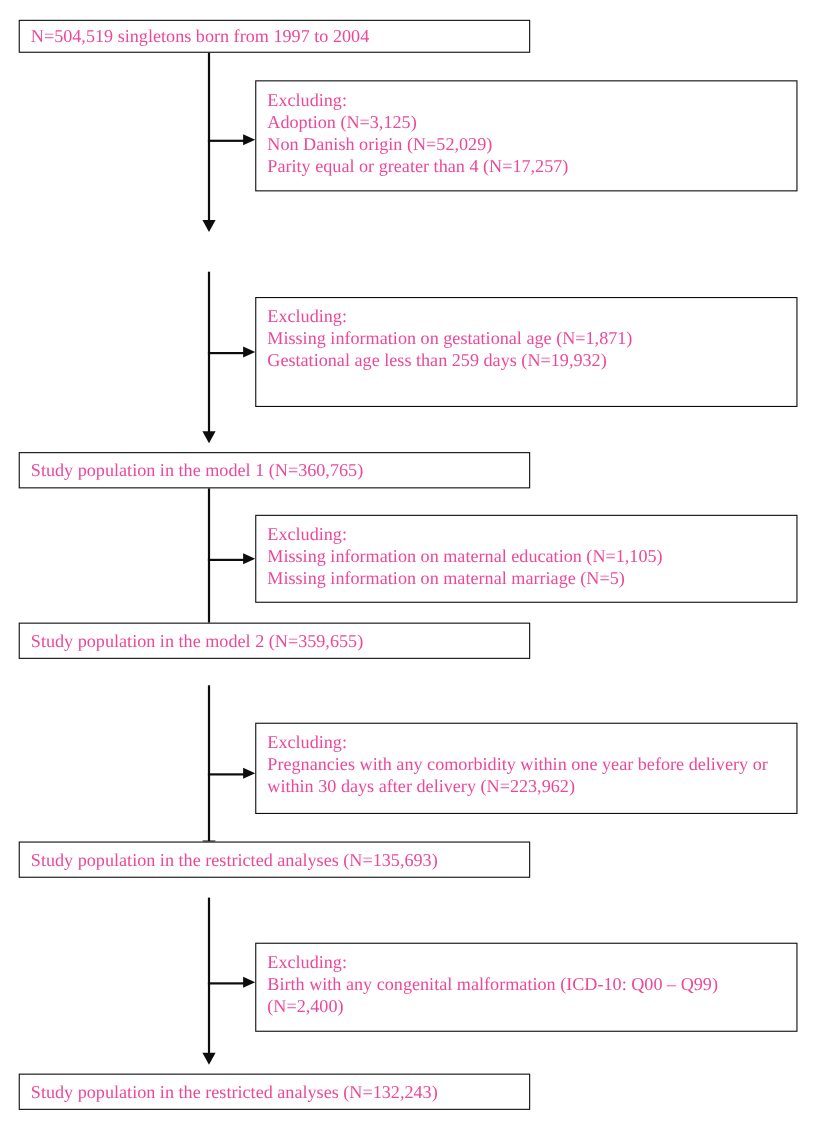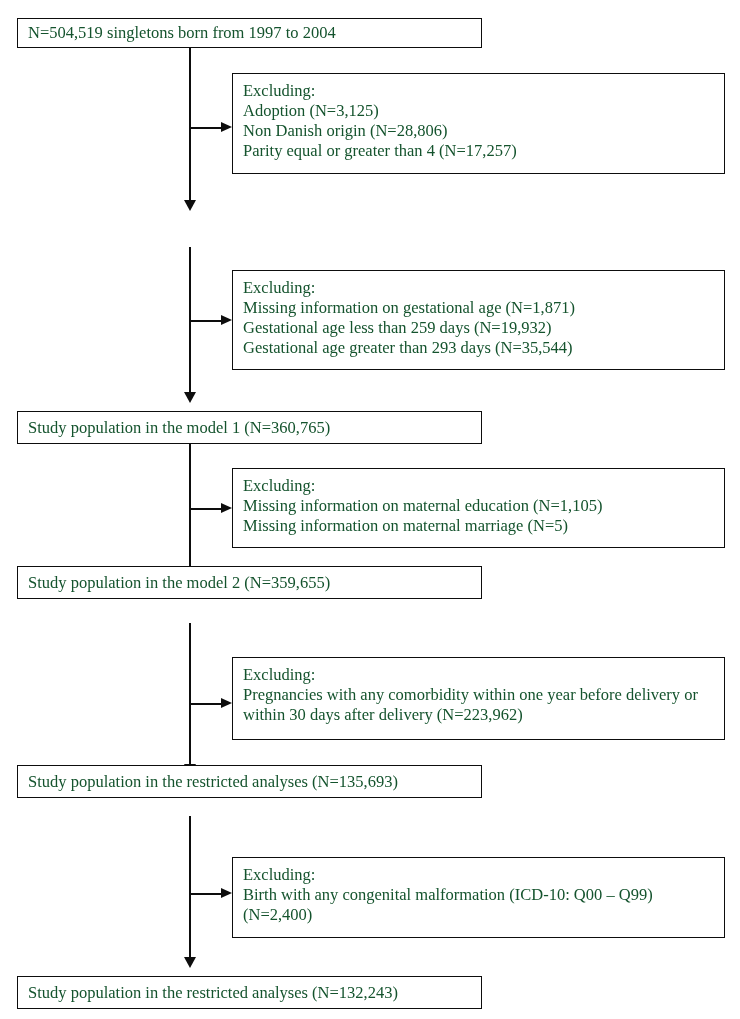--- a/index.html
+++ b/index.html
@@ -22,21 +22,21 @@
     width: 740px;
     height: 1019px;
   }
   .node {
     position: absolute;
     box-sizing: border-box;
     border: 1.3px solid #0d0d0d;
     background: #ffffff;
     font-size: 16.5px;
     line-height: 20px;
-    color: #14532d;
+    color: #ec4899;
     padding: 4px 9px 4px 10px;
     display: flex;
     flex-direction: column;
     justify-content: center;
   }
   .node.main {
     justify-content: center;
   }
   .node.excl {
     justify-content: flex-start;
@@ -87,36 +87,35 @@
 
   <div class="vline" style="left:189px; top:48px; width:1.6px; height:155px;"></div>
   <div class="arrow-down" style="left:184px; top:200px;"></div>
 
   <div class="hline" style="left:189px; top:127px; width:33px;"></div>
   <div class="arrow-right" style="left:221px; top:122px;"></div>
 
   <div class="node excl" style="left:232px; top:73px; width:493px; height:101px;">
     <div class="line">Excluding:</div>
     <div class="line">Adoption (N=3,125)</div>
-    <div class="line">Non Danish origin (N=28,806)</div>
+    <div class="line">Non Danish origin (N=52,029)</div>
     <div class="line">Parity equal or greater than 4 (N=17,257)</div>
   </div>
 
 
   <div class="vline" style="left:189px; top:247px; width:1.6px; height:148px;"></div>
   <div class="arrow-down" style="left:184px; top:392px;"></div>
 
   <div class="hline" style="left:189px; top:320px; width:33px;"></div>
   <div class="arrow-right" style="left:221px; top:315px;"></div>
 
   <div class="node excl" style="left:232px; top:270px; width:493px; height:100px;">
     <div class="line">Excluding:</div>
     <div class="line">Missing information on gestational age (N=1,871)</div>
     <div class="line">Gestational age less than 259 days (N=19,932)</div>
-    <div class="line">Gestational age greater than 293 days (N=35,544)</div>
   </div>
 
   <div class="node main" style="left:17px; top:411px; width:465px; height:33px;">
     <div class="line">Study population in the model 1 (N=360,765)</div>
   </div>
 
   <div class="vline" style="left:189px; top:444px; width:1.6px; height:128px;"></div>
   <div class="arrow-down" style="left:184px; top:570px;"></div>
 
   <div class="hline" style="left:189px; top:508px; width:33px;"></div>

